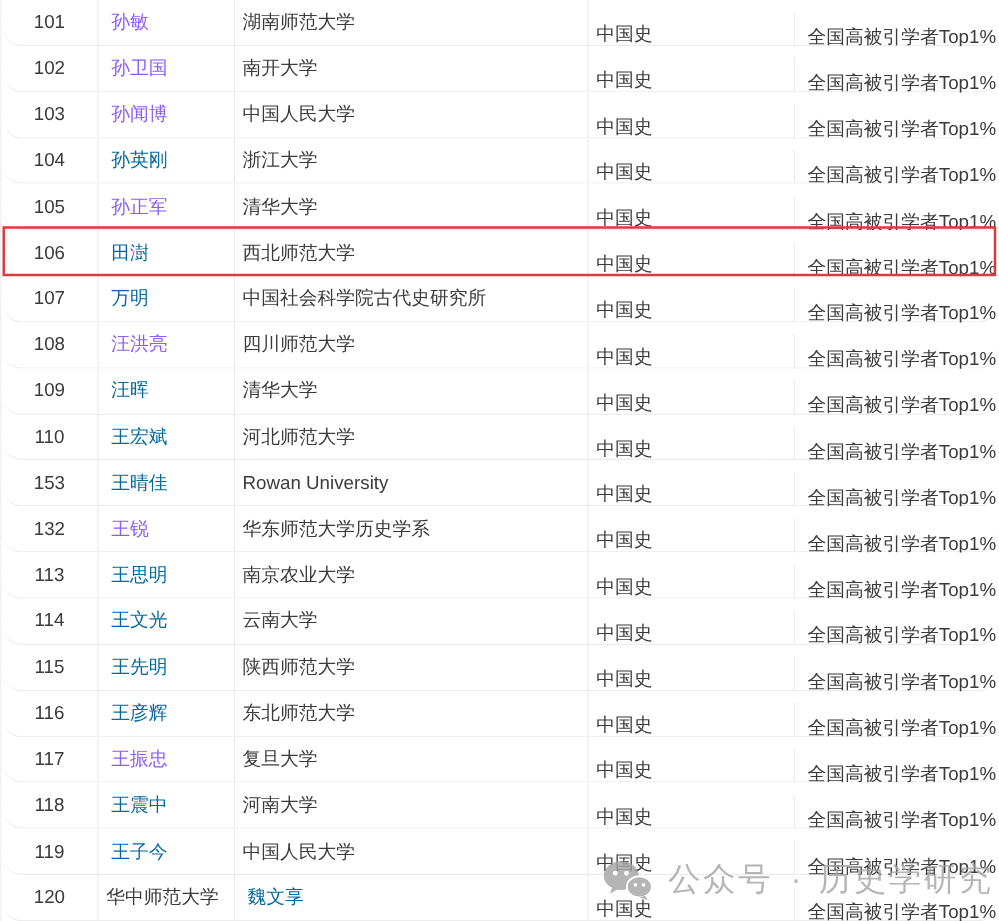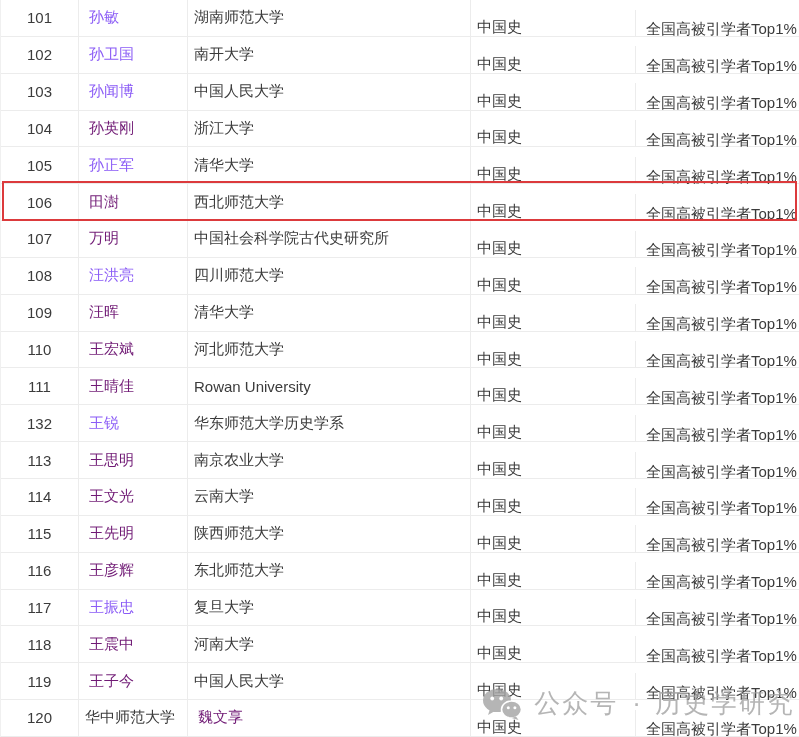--- a/index.html
+++ b/index.html
@@ -15,36 +15,37 @@
     border-left: 1px solid #f0f0f0;
   }
   .row {
     display: grid;
     grid-template-columns: 78px 109px 283px 165px 164px;
     height: 36.85px;
     border-bottom: 1px solid #ececec;
     align-items: center;
     position: relative;
     background: #ffffff;
+    border-radius: 17px;
   }
   .cell {
     height: 100%;
     display: flex;
     align-items: center;
     font-size: 15px;
     color: #3b3b3b;
     white-space: nowrap;
     overflow: hidden;
   }
   .cell.rank { justify-content: center; border-right: 1px solid #ececec; }
   .cell.name { padding-left: 10px; border-right: 1px solid #ececec; }
   .cell.univ { padding-left: 6px;  border-right: 1px solid #ececec; }
   .cell.field{ padding-left: 6px;  border-right: 1px solid #ececec; margin-top: 19px; }
   .cell.label{ padding-left: 10px; margin-top: 24px; }
-  .scholar-name { color: #701a75; text-decoration: none; cursor: default; }
+  .scholar-name { color: #0369a1; text-decoration: none; cursor: default; }
   .scholar-name.link { color: #8b5cf6; cursor: pointer; }
   .row.highlighted::after {
     content: "";
     position: absolute;
     left: 1px; right: 2px; top: -3px; bottom: -1px;
     border: 2px solid #dc3a3c;
     pointer-events: none;
     z-index: 5;
   }
   .watermark {
@@ -160,21 +161,21 @@
       <div class="row">
     <div class="cell rank">110</div>
     <div class="cell name">
       <span class="scholar-name">王宏斌</span>
     </div>
     <div class="cell univ">河北师范大学</div>
     <div class="cell field">中国史</div>
     <div class="cell label">全国高被引学者Top1%</div>
   </div>
       <div class="row">
-    <div class="cell rank">111</div>
+    <div class="cell rank">153</div>
     <div class="cell name">
       <span class="scholar-name">王晴佳</span>
     </div>
     <div class="cell univ">Rowan University</div>
     <div class="cell field">中国史</div>
     <div class="cell label">全国高被引学者Top1%</div>
   </div>
       <div class="row">
     <div class="cell rank">132</div>
     <div class="cell name">

